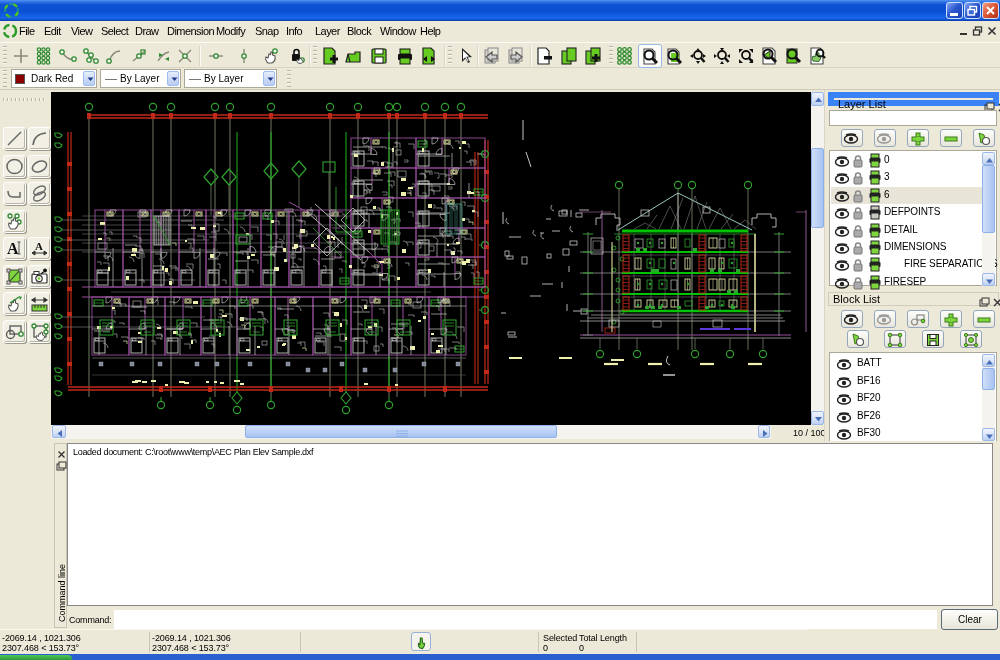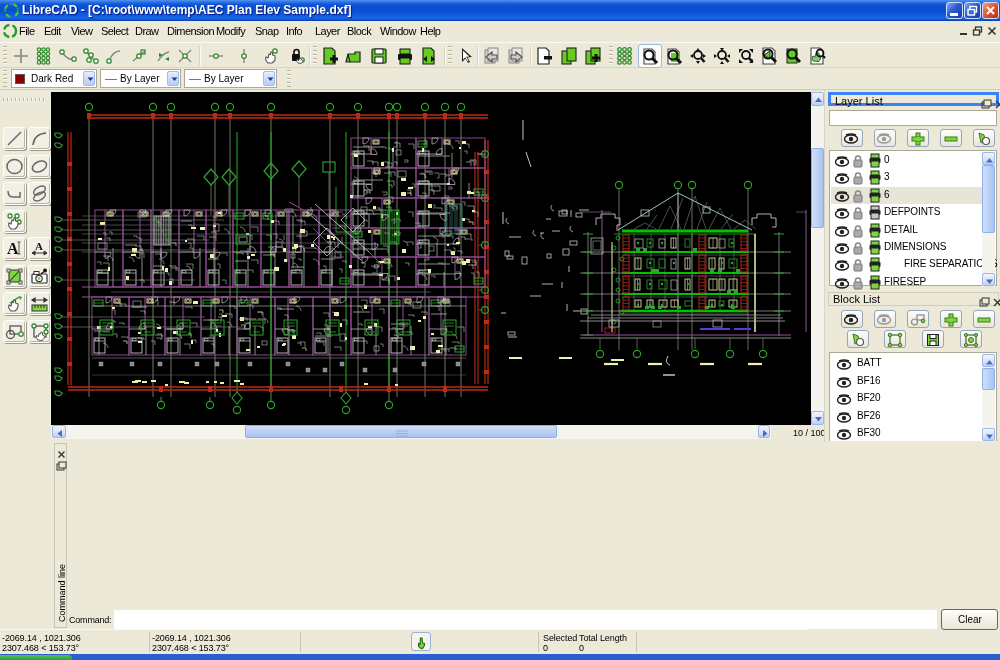--- a/index.html
+++ b/index.html
@@ -33,21 +33,20 @@
 .statxt { font-size:9px; color:#000; white-space:nowrap; letter-spacing:-0.1px; }
 </style>
 </head>
 <body>
 
 <div class="abs" id="titlebar">
 <div class="abs" style="left:3px;top:2px;"><svg width="17" height="17" style="">
         <circle cx="8.5" cy="8.5" r="6.5" fill="none" stroke="#1a8a9a" stroke-width="2.2" stroke-dasharray="6 3.2"></circle>
         <circle cx="8.5" cy="8.5" r="6.5" fill="none" stroke="#58c818" stroke-width="2.2" stroke-dasharray="4 6" stroke-dashoffset="8"></circle>
       </svg></div>
-<div class="abs" id="titletext">LibreCAD - [C:\root\www\temp\AEC Plan Elev Sample.dxf]</div>
 <div class="abs xpbtn" style="left:946px;"><svg width="15" height="15" style="">
         <rect x="3" y="10" width="8" height="3" fill="#fff"></rect>
       </svg></div>
 <div class="abs xpbtn" style="left:964px;"><svg width="15" height="15" style="">
         <rect x="5" y="3.5" width="6.5" height="5.5" fill="none" stroke="#fff" stroke-width="1.4"></rect>
         <rect x="3" y="6.5" width="6.5" height="5.5" fill="#3a68d8" stroke="#fff" stroke-width="1.4"></rect>
       </svg></div>
 <div class="abs xpbtn" id="btnclose" style="left:982px;"><svg width="15" height="15" style="">
         <path d="M4 4 L11 11 M11 4 L4 11" stroke="#fff" stroke-width="2"></path>
       </svg></div>
@@ -1664,21 +1663,21 @@
       </svg></div>
     <div class="abs sbbtn" style="left:707px;top:0px;width:12px;height:13px;"><svg width="12" height="13" style="">
         <path d="M8.5 6.5 L4 3 V10 Z" fill="#4a6fb8"></path>
       </svg></div>
     <div class="abs sbthumbh" style="left:194px;top:0px;width:312px;height:13px;"><svg width="312" height="13" style="">
         <path d="M150 4 h12 M150 6.5 h12 M150 9 h12" stroke="#8cb0e8" stroke-width="1"></path>
       </svg></div>
   </div>
 <div class="abs" style="left:793px;top:428px;font-size:9px;color:#000;">10 / 100</div>
 <div class="abs" style="left:824px;top:90px;width:176px;height:352px;background:#ece9d8;border-left:1px solid #d8d5c4;">
-<div class="abs" style="left:3px;top:2px;width:171px;height:14px;border:3px solid #3b82f6;background:#ece9d8;">
+<div class="abs" style="left:3px;top:2px;width:171px;height:14px;border:6px solid #3b82f6;background:#ece9d8;">
       <span class="dockttl abs" style="left:4px;top:0px;">Layer List</span>
       <span class="abs" style="left:150px;top:1px;"><svg width="11" height="11" style="">
           <rect x="1" y="3" width="7" height="6" fill="none" stroke="#333"></rect>
           <rect x="3" y="1" width="7" height="6" fill="#ece9d8" stroke="#333"></rect>
         </svg></span>
       <span class="abs" style="left:163px;top:1px;"><svg width="11" height="11" style="">
           <path d="M2 2 L9 9 M9 2 L2 9" stroke="#333" stroke-width="1.4"></path>
         </svg></span>
     </div>
 <div class="abs" style="left:4px;top:20px;width:168px;height:16px;background:#fff;border:1px solid #aca899;"></div>
@@ -1977,20 +1976,23 @@
 <div class="abs" style="left:0;top:442px;width:1000px;height:187px;background:#ece9d8;">
 <div class="abs" style="left:54px;top:1px;width:13px;height:185px;border:1px solid #c8c5b2;background:#ece9d8;">
       <span class="abs" style="left:1px;top:2px;"><svg width="11" height="11" style="">
           <path d="M2.5 2.5 L8.5 8.5 M8.5 2.5 L2.5 8.5" stroke="#333" stroke-width="1.3"></path>
         </svg></span>
       <span class="abs" style="left:1px;top:14px;"><svg width="11" height="11" style="">
           <rect x="1" y="3" width="7" height="6" fill="none" stroke="#333"></rect>
           <rect x="3" y="1" width="7" height="6" fill="#ece9d8" stroke="#333"></rect>
         </svg></span>
       <span class="abs" style="left:-22px;top:144px;font-size:9px;color:#000;transform:rotate(-90deg);transform-origin:center;white-space:nowrap;">Command line</span>
+    </div>
+<div class="abs" style="left:67px;top:1px;width:926px;height:163px;background:#fff;border:1px solid #888;">
+      <span class="abs" style="left:5px;top:3px;font-size:9px;letter-spacing:-0.3px;color:#000;white-space:nowrap;">Loaded document: C:\root\www\temp\AEC Plan Elev Sample.dxf</span>
     </div>
 <span class="abs" style="left:69px;top:173px;font-size:9px;letter-spacing:-0.2px;color:#000;">Command:</span>
 <div class="abs" style="left:114px;top:168px;width:823px;height:19px;background:#fff;"></div>
 <div class="abs" style="left:941px;top:167px;width:57px;height:21px;background:linear-gradient(180deg,#fdfdfa,#e8e6d8);border:1.5px solid #5a6a78;border-radius:3px;">
       <span class="abs" style="left:16px;top:4px;font-size:10px;color:#000;">Clear</span>
     </div>
 </div>
 <div class="abs" style="left:0;top:629px;width:808px;height:25px;background:#ece9d8;border-top:1px solid #f8f7f2;padding-left:8px;">
 <span class="statxt abs" style="left:2px;top:3px;">-2069.14 , 1021.306</span>
 <span class="statxt abs" style="left:2px;top:13px;">2307.468 &lt; 153.73°</span>

